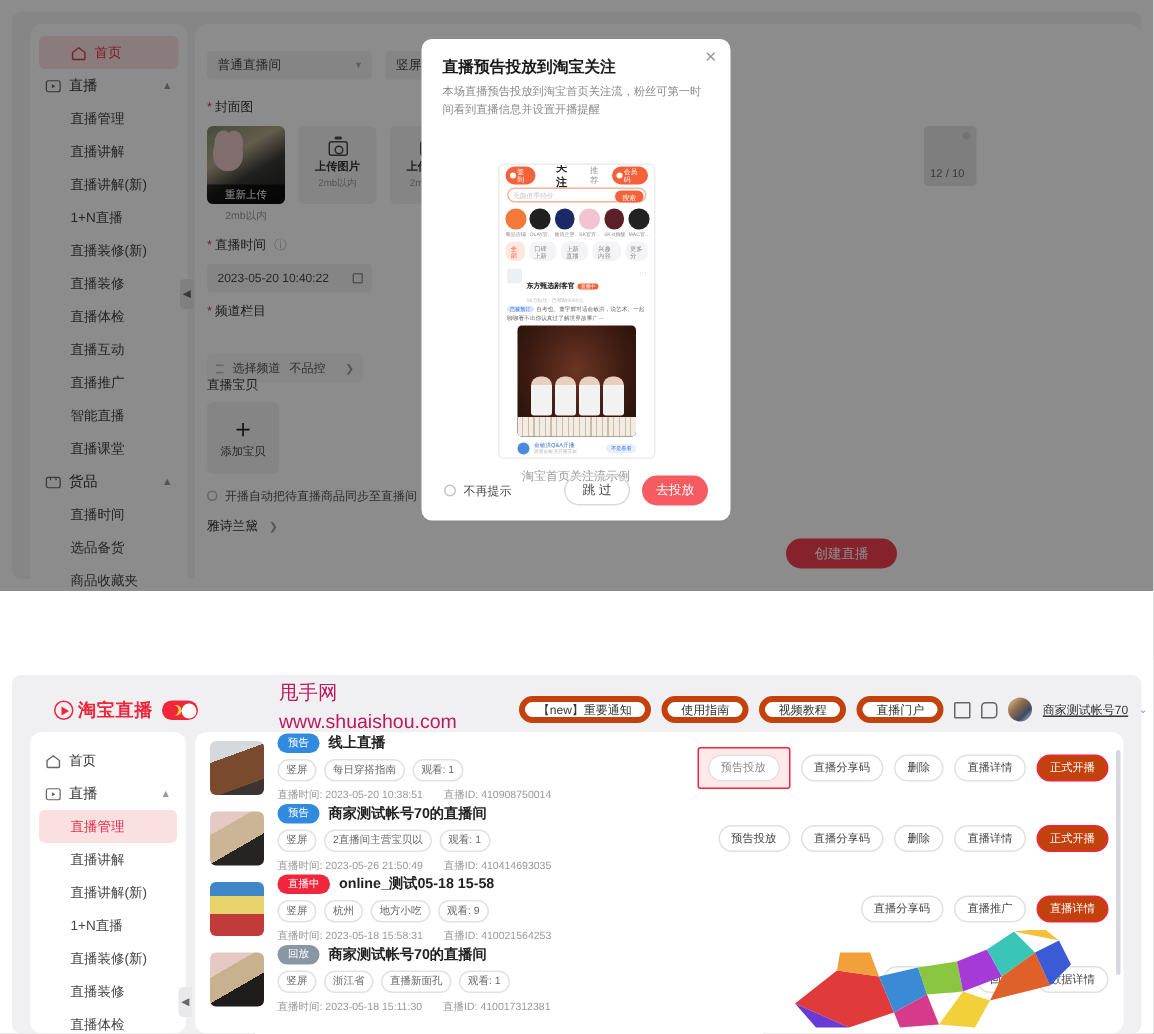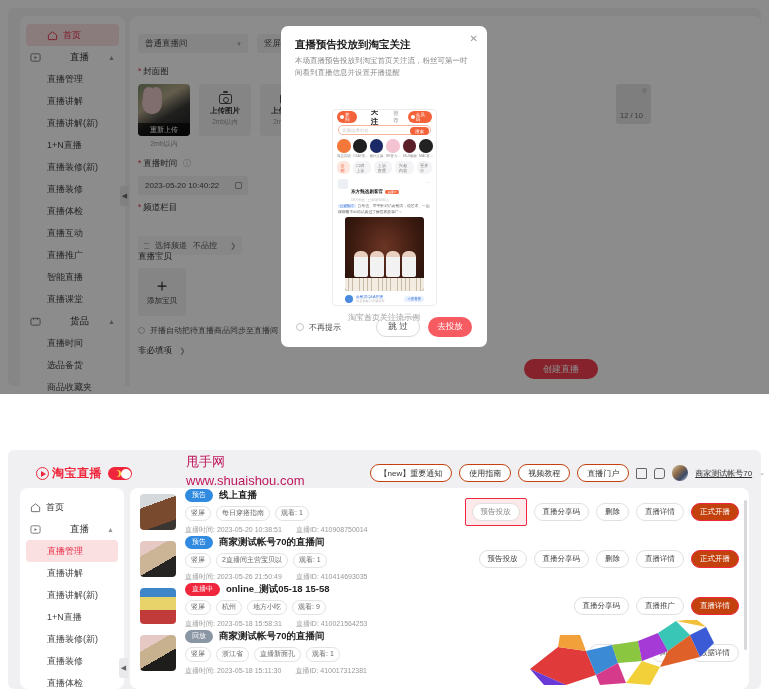--- a/index.html
+++ b/index.html
@@ -7,21 +7,21 @@
     font-family:"Liberation Sans","DejaVu Sans",sans-serif; }
   body { position:relative; overflow:hidden; }
 
   
   #top-panel { position:absolute; left:0; top:0; width:769px; height:394px; background:#fff; overflow:hidden; }
   #top-shell { position:absolute; left:8px; top:8px; width:753px; height:378px; background:#f4f4f6; border-radius:6px; }
 
   .tp-sidebar { position:absolute; left:12px; top:8px; width:105px; height:370px; background:#fff;
      border-radius:8px 8px 0 0; padding-top:8px; }
   .sb-row { height:22px; display:flex; align-items:center; font-size:9px; color:#333; padding-left:10px; position:relative; }
-  .sb-row.group { font-size:9.5px;gap:24px; }
+  .sb-row.group { font-size:9.5px; }
   .sb-row .sb-ico { width:11px; height:11px; margin-right:5px; flex:0 0 auto; display:inline-block; }
   .sb-row .caret { position:absolute; right:10px; font-size:7px; color:#999; }
   .sb-child { height:22px; display:flex; align-items:center; font-size:9px; color:#444; padding-left:27px; }
   .sb-active { background:#fbe0e2; color:#e8304a; border-radius:4px; margin:0 6px; padding-left:21px; }
   .sb-active-child { background:#fbe0e2; color:#e8304a; border-radius:4px; margin:0 6px; padding-left:21px; }
   .sb-collapse { position:absolute; right:-4px; top:170px; width:9px; height:20px; background:#e9e9ec;
      border-radius:3px 0 0 3px; color:#666; font-size:7px; display:flex; align-items:center; justify-content:center; }
 
   .tp-content { position:absolute; left:122px; top:8px; width:631px; height:370px; background:#fff; border-radius:8px 8px 0 0; }
 
@@ -150,21 +150,21 @@
   .dm-toggle { width:24px; height:13px; border-radius:7px; background:#f0263c; position:relative; margin-left:3px; }
   .dm-toggle .moon { position:absolute; left:4px; top:3px; width:7px; height:7px; border-radius:50%;
      box-shadow:2px 0 0 0 #ffd24a; background:transparent; overflow:hidden; }
   .dm-toggle .knob { position:absolute; right:1.5px; top:1.5px; width:10px; height:10px; background:#fff; border-radius:50%; }
 
   .wm { position:absolute; left:178px; top:3px; color:#be185d; }
   .wm .l1 { font-size:13px; }
   .wm .l2 { font-size:13px; margin-top:2px; }
 
   .head-right { margin-left:auto; display:flex; align-items:center; gap:7px; }
-  .hpill { height:18px; border:1px solid #c2410c; background:#fff; border-radius:9px; padding:0 9px;
+  .hpill { height:18px; border:4px solid #c2410c; background:#fff; border-radius:9px; padding:0 9px;
      display:flex; align-items:center; font-size:8px; color:#333; }
   .hico { width:11px; height:11px; }
   .hico.doc { border:1.2px solid #666; border-radius:1px; }
   .hico.chat { border:1.2px solid #666; border-radius:3px 3px 3px 0; }
   .uav { width:16px; height:16px; border-radius:50%; overflow:hidden;
      background:linear-gradient(135deg,#d8c7a8 0%,#8e6b4a 40%,#3a4a66 70%,#cfd6dd 100%); }
   .uname { font-size:8px; color:#333;text-decoration:underline; }
   .uchev { font-size:7px; color:#999; }
 
   .bp-sidebar { position:absolute; left:12px; top:38px; width:104px; height:201px; background:#fff; border-radius:8px; padding-top:8px; }
@@ -314,21 +314,21 @@
       <div class="addbox">
         <span class="plus">＋</span>
         <span class="at">添加宝贝</span>
       </div>
 
       <div class="syncrow">
         <span class="rad"></span>
         <span>开播自动把待直播商品同步至直播间</span>
       </div>
       <div class="optrow">
-        <span>非必填项</span>
+        <span>雅诗兰黛</span>
         <span class="arrow">❯</span>
       </div>
 
       <div class="create-btn">创建直播</div>
     </div>
   </div>
 
   <div id="dim"></div>
 
   <div id="modal">

